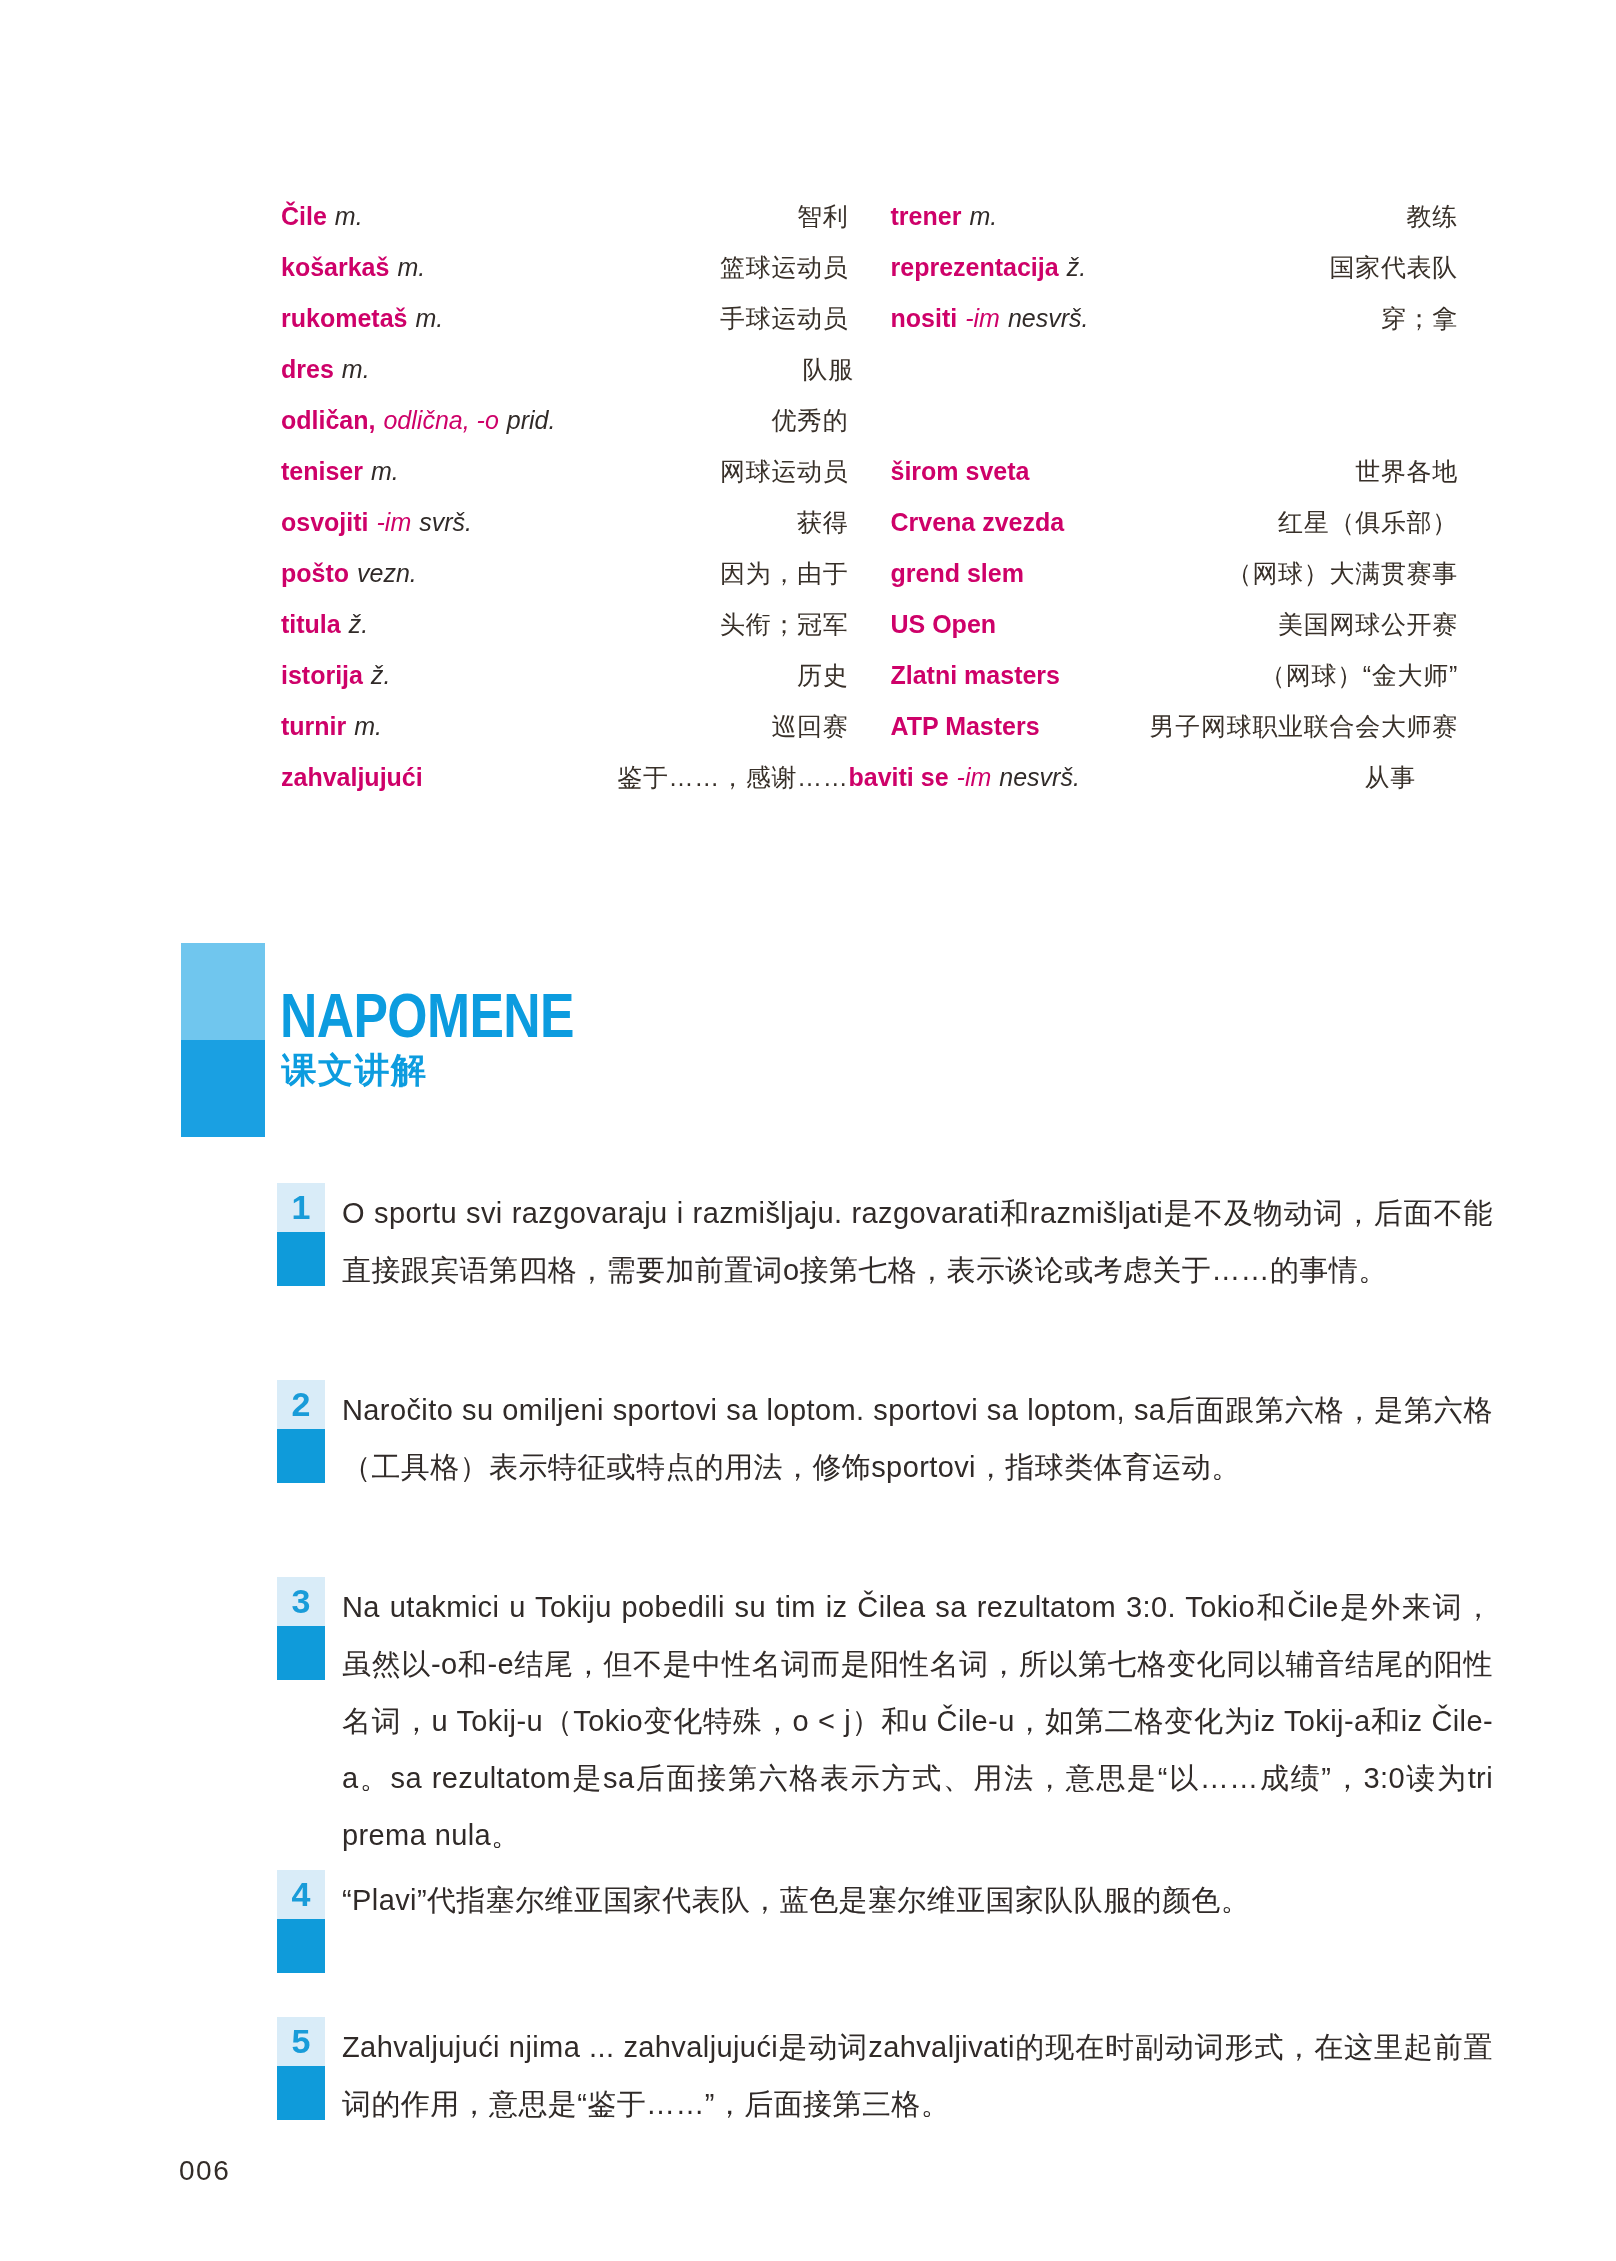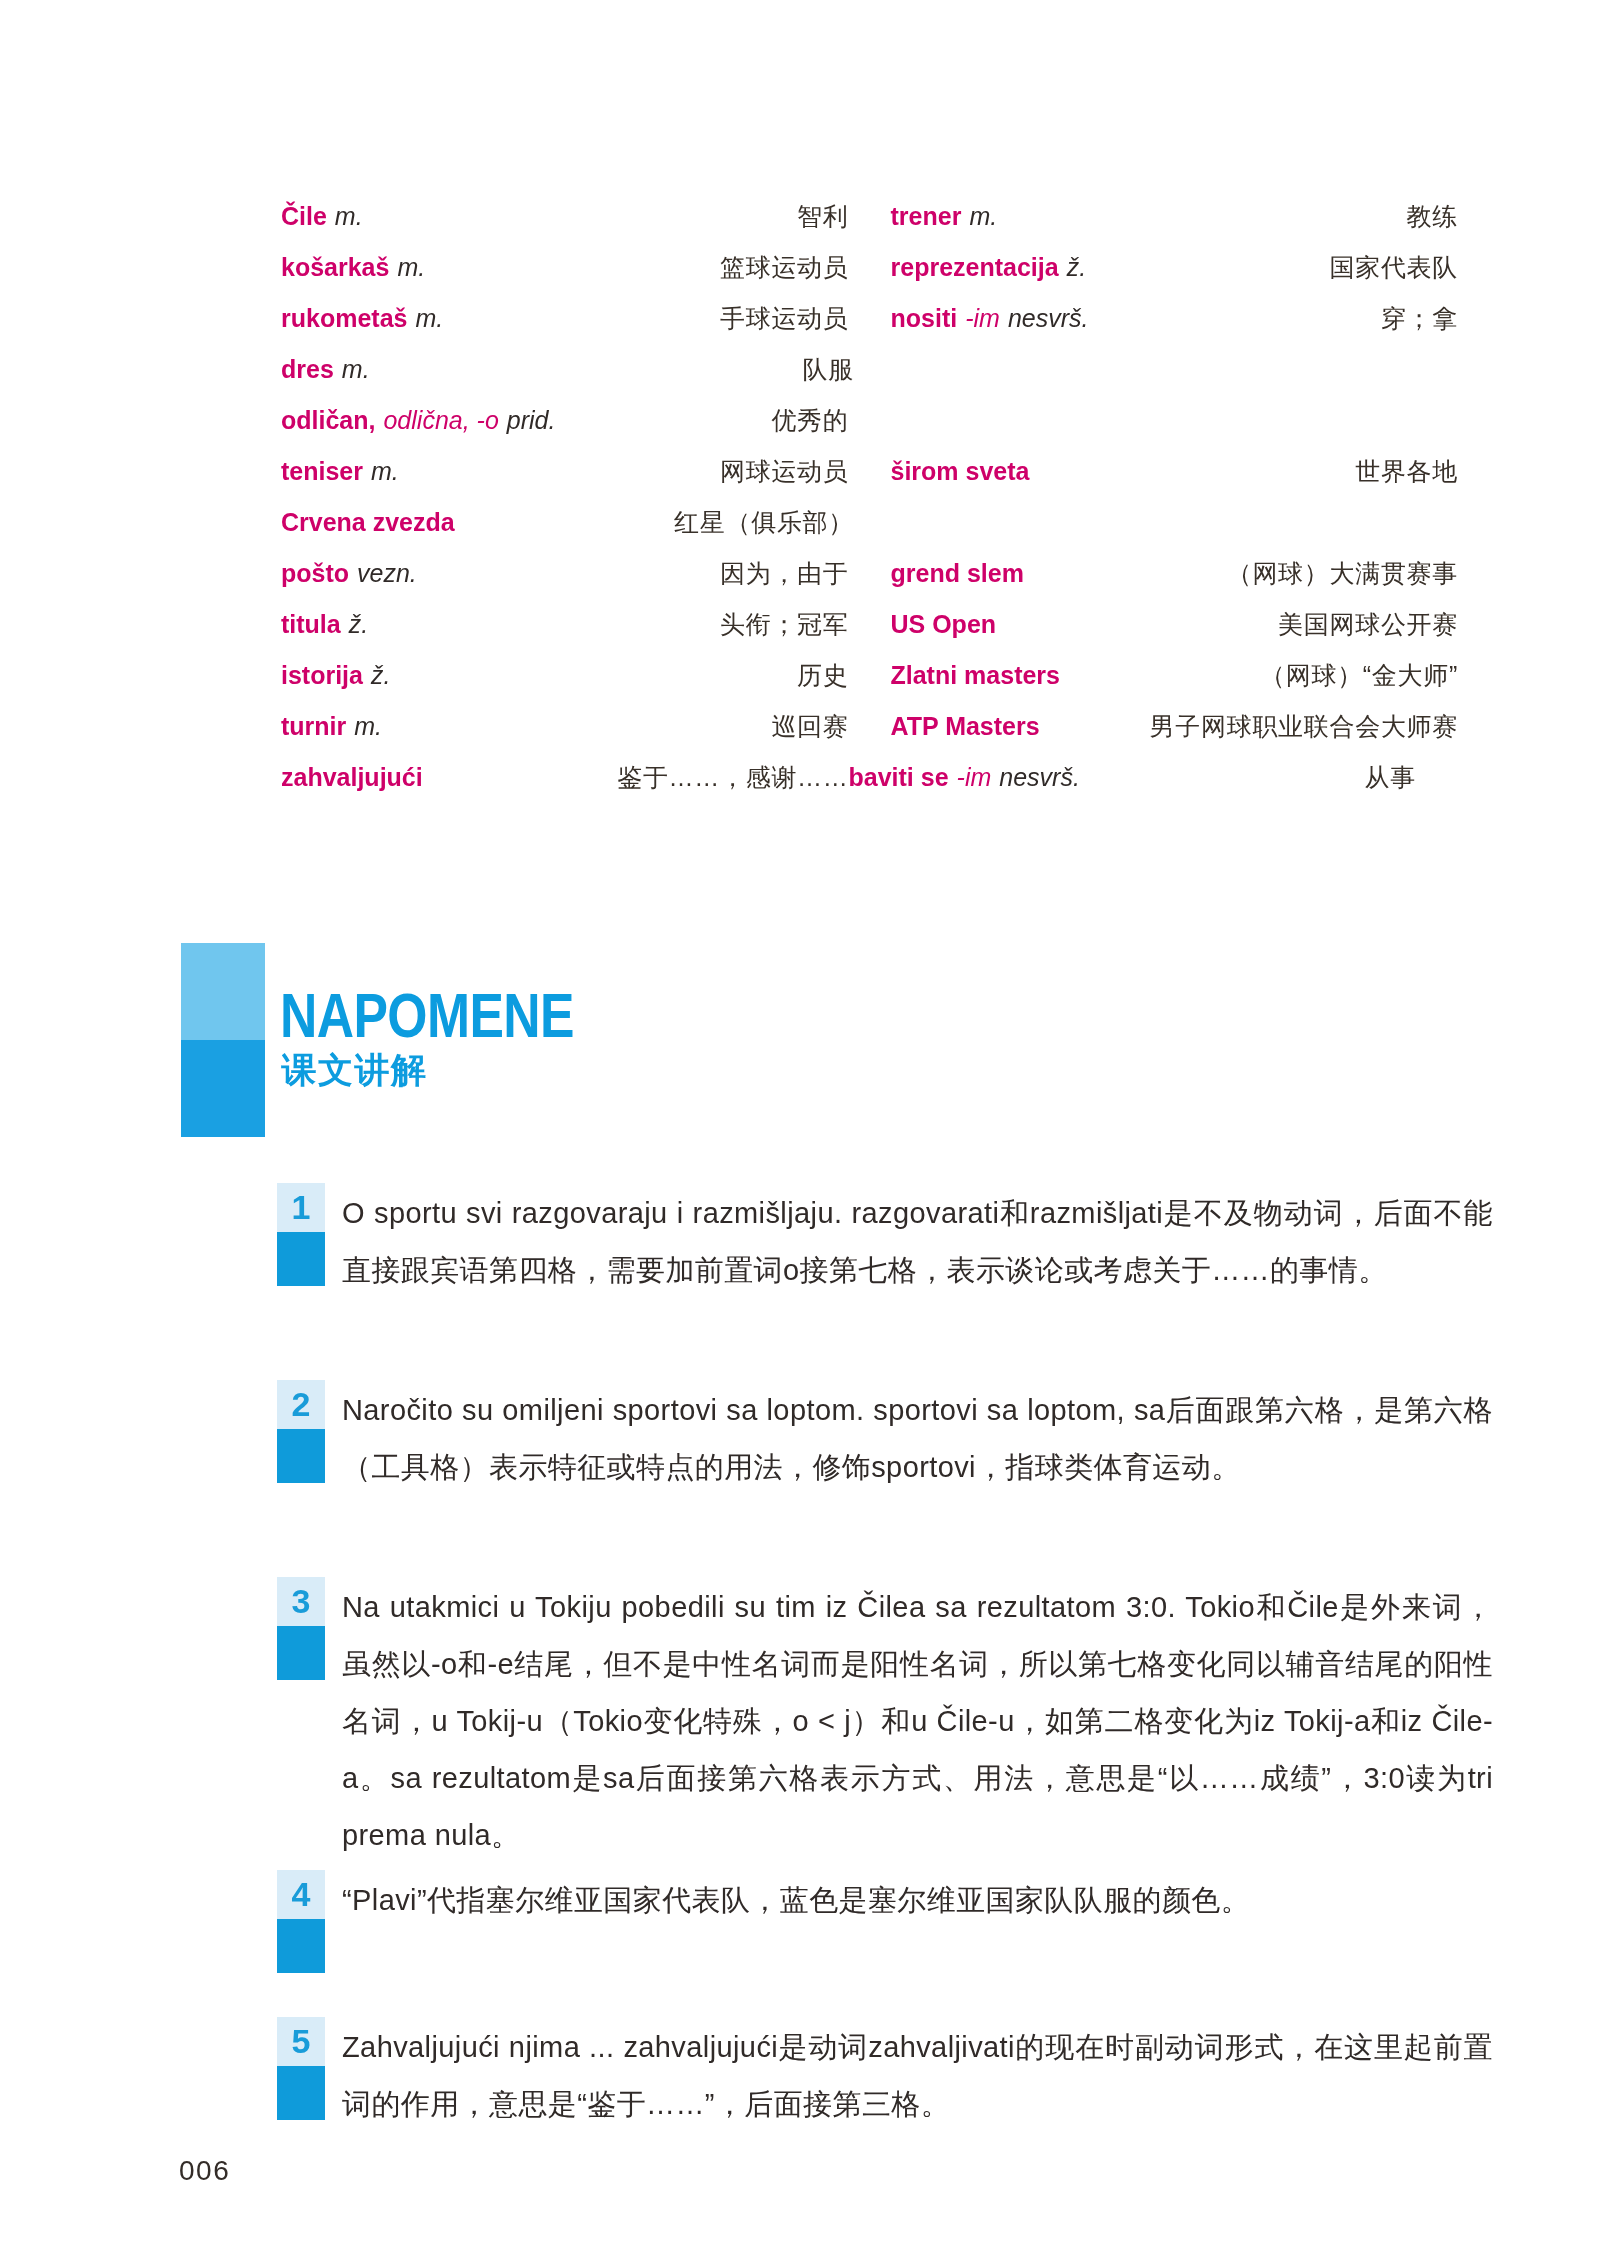--- a/index.html
+++ b/index.html
@@ -97,20 +97,24 @@
         <div class="vhalf l">
           <span class="term"><span class="w">teniser</span><span class="p">m.</span></span>
           <span class="zh">网球运动员</span>
         </div>
         <div class="vhalf r">
           <span class="term"><span class="w">širom sveta</span></span>
           <span class="zh">世界各地</span>
         </div>
       </div>
       <div class="vrow">
+        <div class="vhalf l">
+          <span class="term"><span class="w">osvojiti</span><span class="wi">-im</span><span class="p">svrš.</span></span>
+          <span class="zh">获得</span>
+        </div>
         <div class="vhalf r">
           <span class="term"><span class="w">Crvena zvezda</span></span>
           <span class="zh">红星（俱乐部）</span>
         </div>
       </div>
       <div class="vrow">
         <div class="vhalf l">
           <span class="term"><span class="w">pošto</span><span class="p">vezn.</span></span>
           <span class="zh">因为，由于</span>
         </div>

